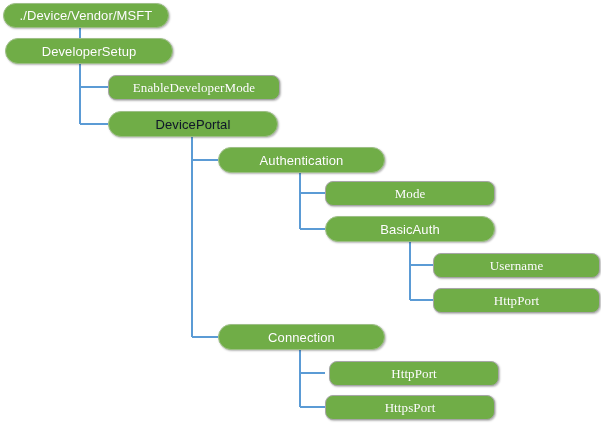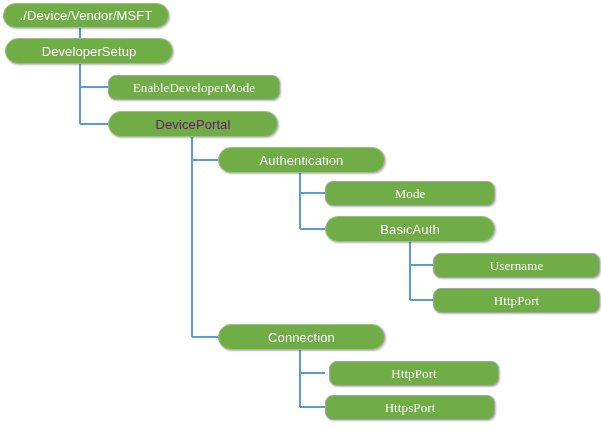--- a/index.html
+++ b/index.html
@@ -93,21 +93,21 @@
   <div id="node-layer">
       <div class="node rounded" style="left: 3px; top: 3px; width: 166px; height: 25px; background: rgb(112, 173, 71); color: rgb(255, 255, 255);">
         <span class="node-label">./Device/Vendor/MSFT</span>
       </div>
       <div class="node rounded" style="left: 5px; top: 38px; width: 168px; height: 26px; background: rgb(112, 173, 71); color: rgb(255, 255, 255);">
         <span class="node-label">DeveloperSetup</span>
       </div>
       <div class="node rect" style="left: 108px; top: 75px; width: 172px; height: 25px; background: rgb(112, 173, 71); color: rgb(255, 255, 255);">
         <span class="node-label">EnableDeveloperMode</span>
       </div>
-      <div class="node rounded" style="left: 108px; top: 111px; width: 170px; height: 26px; background: rgb(112, 173, 71); color: #701a75;">
+      <div class="node rounded" style="left: 108px; top: 111px; width: 170px; height: 26px; background: rgb(112, 173, 71); color: #0f172a;">
         <span class="node-label">DevicePortal</span>
       </div>
       <div class="node rounded" style="left: 218px; top: 147px; width: 167px; height: 26px; background: rgb(112, 173, 71); color: rgb(255, 255, 255);">
         <span class="node-label">Authentication</span>
       </div>
       <div class="node rect" style="left: 325px; top: 181px; width: 170px; height: 25px; background: rgb(112, 173, 71); color: rgb(255, 255, 255);">
         <span class="node-label">Mode</span>
       </div>
       <div class="node rounded" style="left: 325px; top: 216px; width: 170px; height: 26px; background: rgb(112, 173, 71); color: rgb(255, 255, 255);">
         <span class="node-label">BasicAuth</span>

